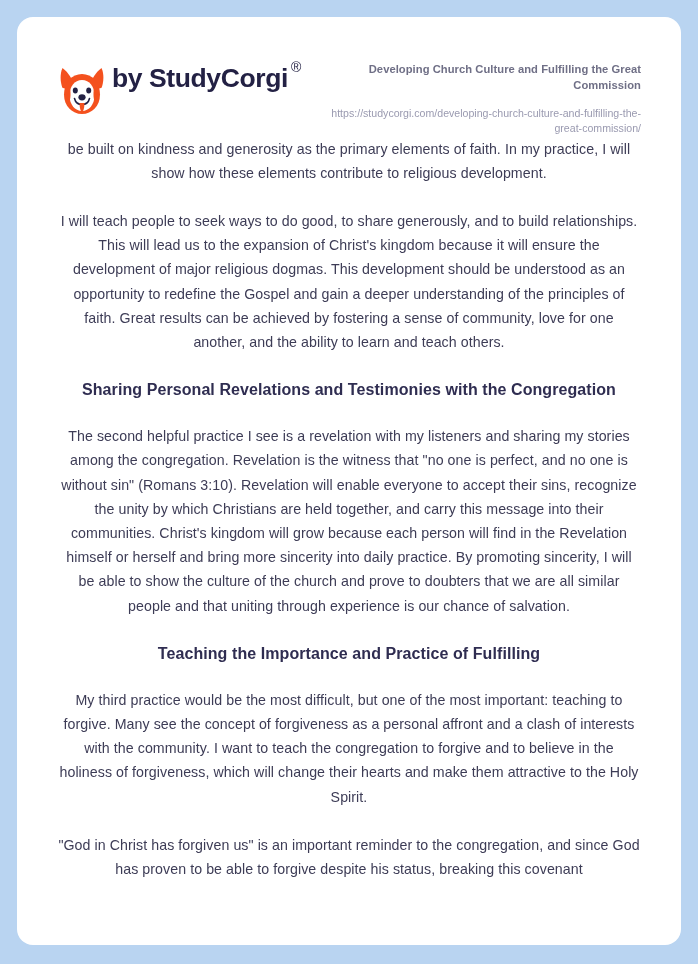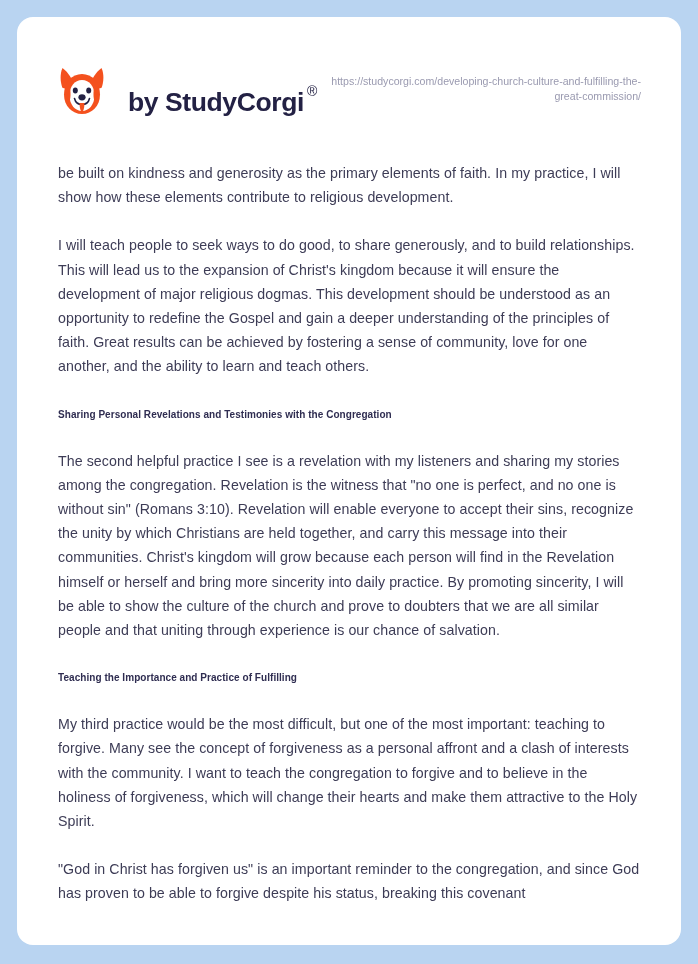--- a/index.html
+++ b/index.html
@@ -29,22 +29,22 @@
   
   .doc-header {
     display: flex;
     align-items: flex-start;
     justify-content: space-between;
     padding: 42px 40px 0 41px;
   }
 
   .brand {
     display: flex;
-    align-items: flex-end;
-    gap: 22px;
+    align-items: flex-start;
+    gap: 6px;
     padding-top: 6px;
   }
 
   .brand-mark {
     width: 48px;
     height: 50px;
     flex: 0 0 auto;
     display: block;
   }
 
@@ -82,34 +82,34 @@
     margin-top: 12px;
     font-size: 10.6px;
     color: #9a9ab0;
     line-height: 1.45;
     word-break: break-word;
   }
 
   
   .article {
     padding: 0 41px 0 41px;
-    margin-top: 46px;
+    text-align: center;
   }
 
   .article p {
     margin: 0 0 24px 0;
     font-size: 14.2px;
     line-height: 24.2px;
     color: #3d3c56;
     letter-spacing: 0.005em;
   }
 
   .article h2 {
     margin: 8px 0 22px 0;
-    font-size: 10px;
+    font-size: 16px;
     font-weight: bold;
     line-height: 24px;
     color: #2f2d51;
     letter-spacing: 0.005em;
   }
 </style>
 </head>
 <body>
 
 <div class="page-card">
@@ -140,20 +140,21 @@
 
         <path d="M21.6 38 C21.6 43.5 22.6 46.5 24 46.5 C25.4 46.5 26.4 43.5 26.4 38 Z" fill="#f4511e"></path>
       </svg>
       <div class="brand-text">
         <span>by StudyCorgi</span>
           <span class="brand-reg">®</span>
       </div>
     </div>
 
     <div class="doc-meta">
+      <div class="doc-title">Developing Church Culture and Fulfilling the Great Commission</div>
       <div class="doc-url">https://studycorgi.com/developing-church-culture-and-fulfilling-the-great-commission/</div>
     </div>
 
   </div>
 
   <div class="article" id="article-body">
       <p>be built on kindness and generosity as the primary elements of faith. In my practice, I will show how these elements contribute to religious development.</p>
       <p>I will teach people to seek ways to do good, to share generously, and to build relationships. This will lead us to the expansion of Christ's kingdom because it will ensure the development of major religious dogmas. This development should be understood as an opportunity to redefine the Gospel and gain a deeper understanding of the principles of faith. Great results can be achieved by fostering a sense of community, love for one another, and the ability to learn and teach others.</p>
       <h2>Sharing Personal Revelations and Testimonies with the Congregation</h2>
       <p>The second helpful practice I see is a revelation with my listeners and sharing my stories among the congregation. Revelation is the witness that "no one is perfect, and no one is without sin" (Romans 3:10). Revelation will enable everyone to accept their sins, recognize the unity by which Christians are held together, and carry this message into their communities. Christ's kingdom will grow because each person will find in the Revelation himself or herself and bring more sincerity into daily practice. By promoting sincerity, I will be able to show the culture of the church and prove to doubters that we are all similar people and that uniting through experience is our chance of salvation.</p>

